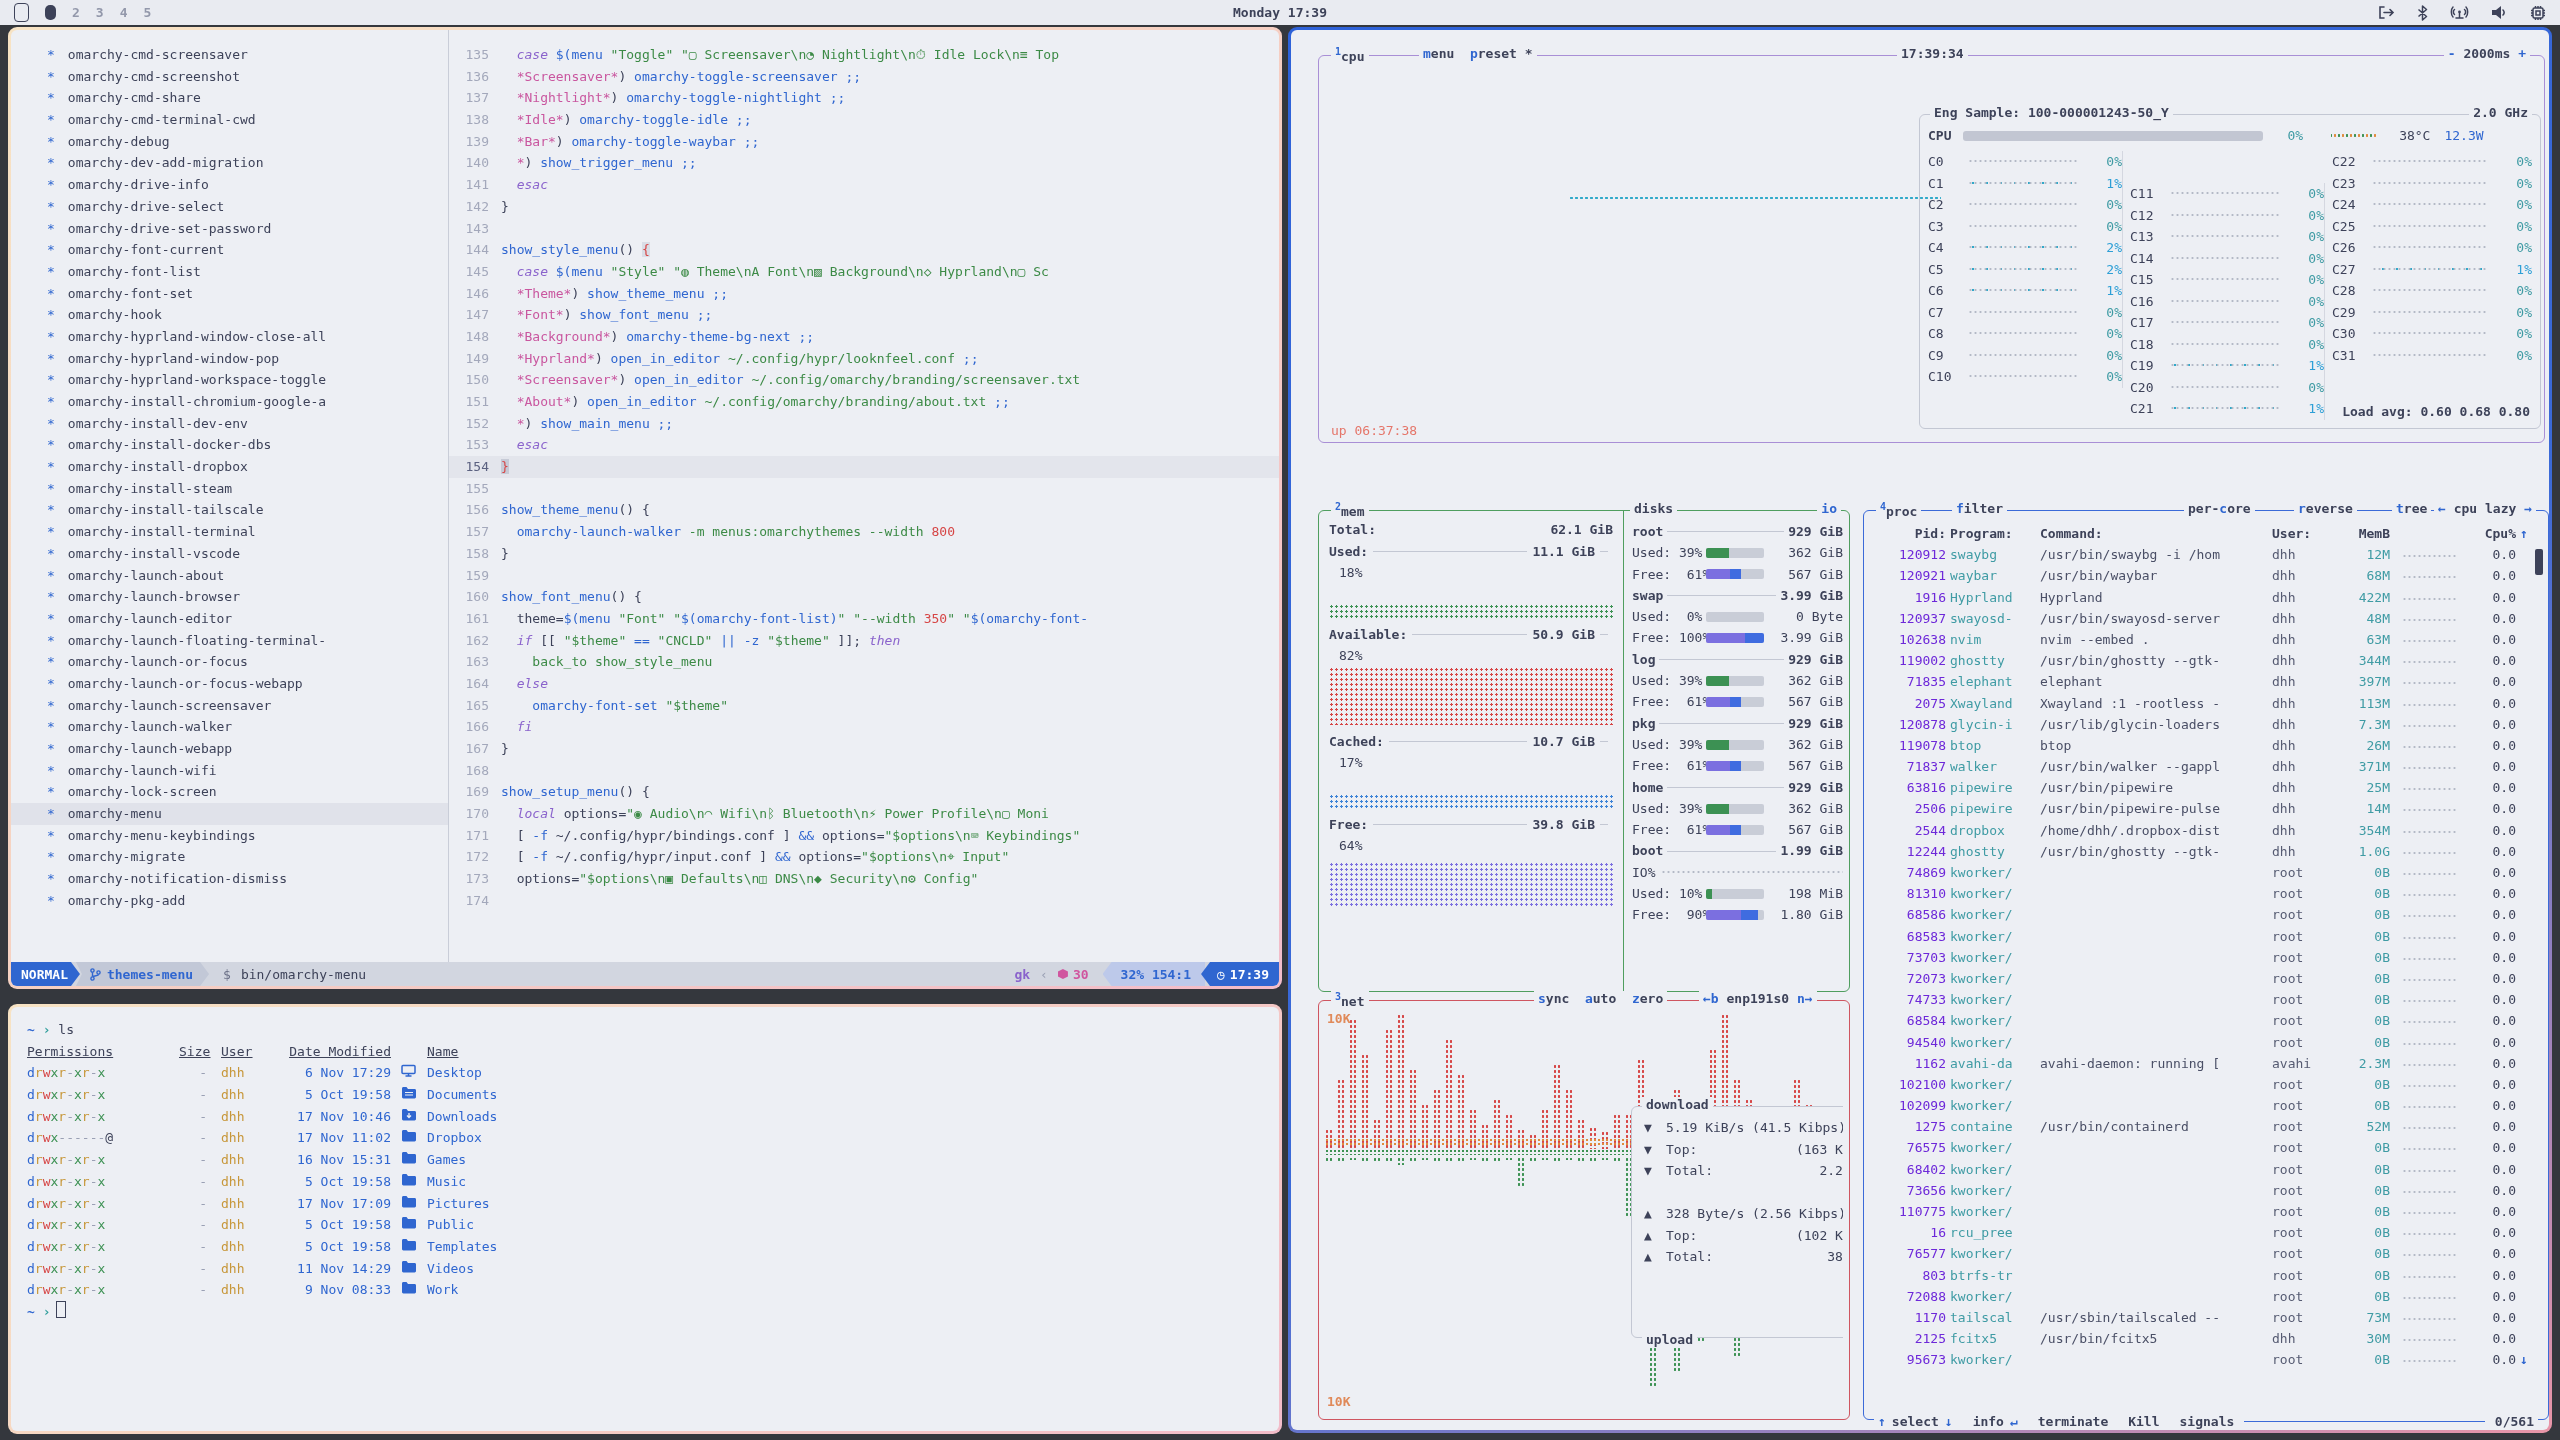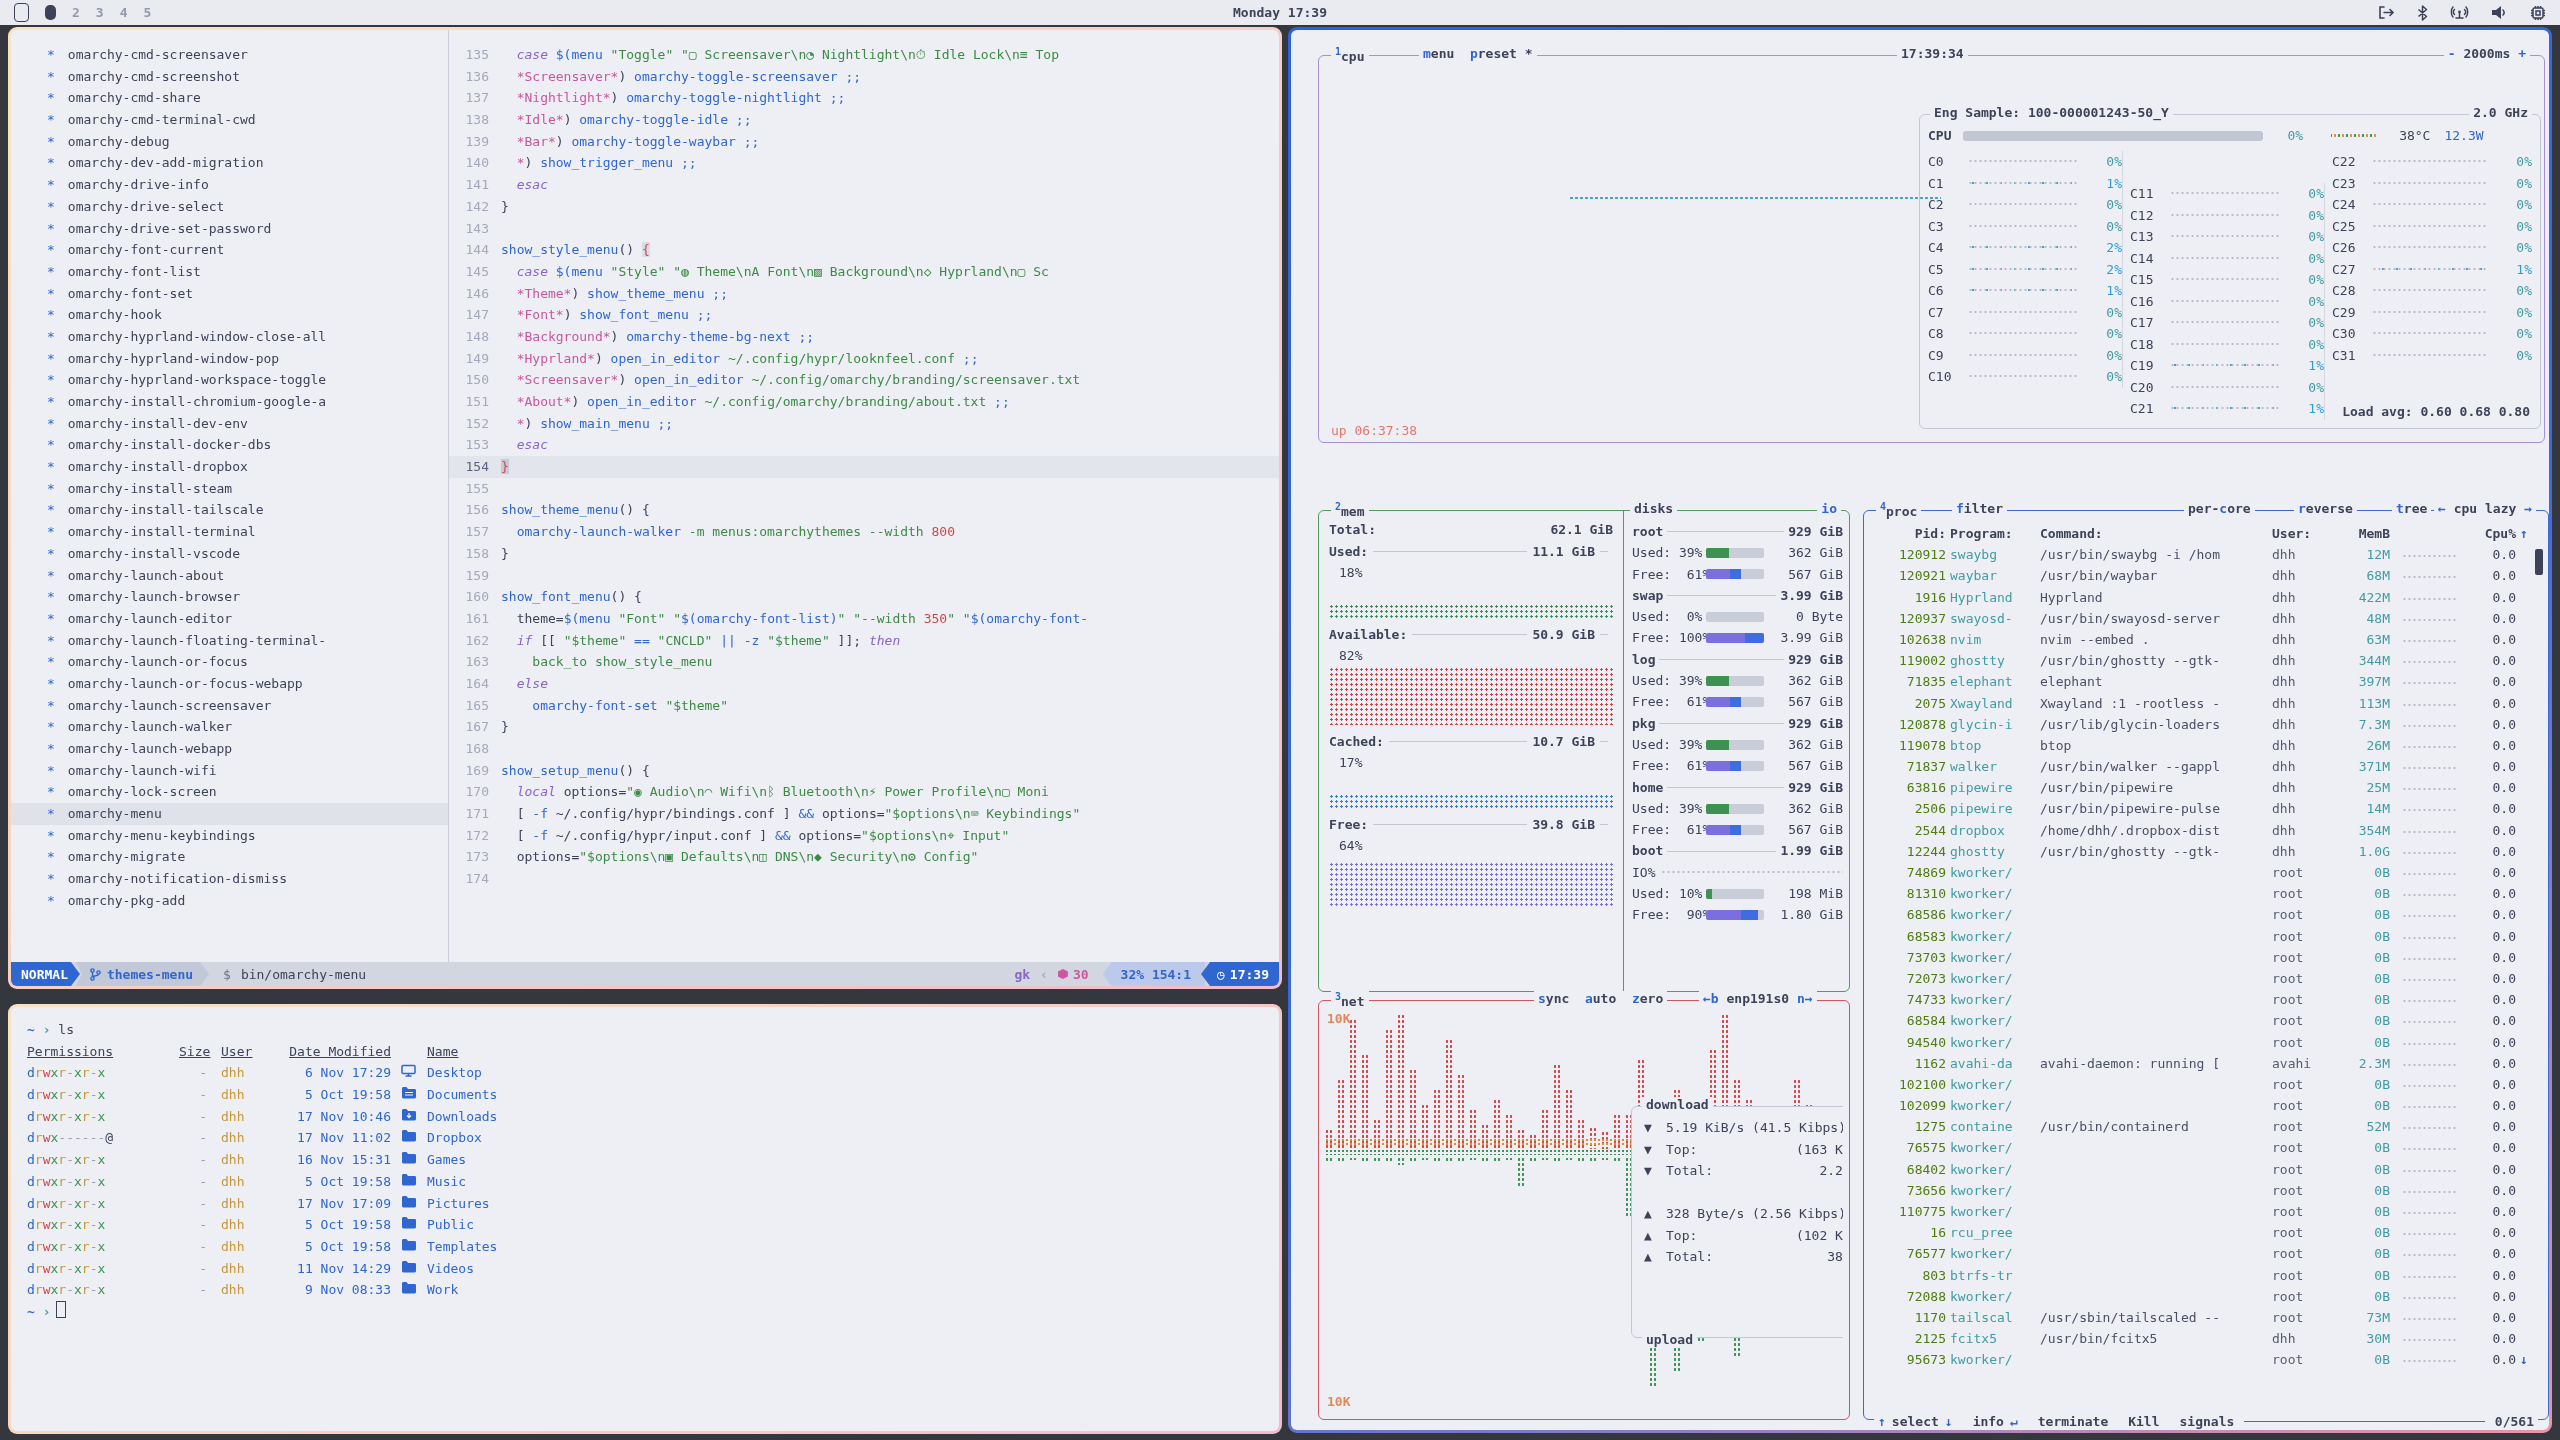--- a/index.html
+++ b/index.html
@@ -126,21 +126,21 @@
   .nhot{position:absolute;left:0;height:9px;background-image:radial-gradient(circle,#e08a3c 1.1px,transparent 1.3px);background-size:4px 4px;}
   .scale10k{position:absolute;color:#e08a5a;font-weight:bold;}
   .netbox{position:absolute;border:1.5px solid #c3c7d3;border-radius:6px;background:#edeff4;box-sizing:border-box;padding:10px 12px 0 12px;}
   .nb-row{display:flex;line-height:21.5px;height:21.5px;white-space:pre;}
   .nb-row .arr{width:22px;color:#3d4259;}
   .nb-row .k{color:#3d4259;}
   .nb-row .v{margin-left:auto;color:#3d4259;}
   
   .prow{display:grid;grid-template-columns:74px 86px 1fr 56px 58px 72px 46px 20px;column-gap:4px;
         line-height:21.2px;height:21.2px;white-space:pre;align-items:center;}
-  .prow .pid{text-align:right;color:#4d7c0f;}
+  .prow .pid{text-align:right;color:#6d28d9;}
   .prow .prog{color:#3f9ba4;}
   .prow .cmd{color:#4a4f66;overflow:hidden;}
   .prow .usr{color:#565b72;}
   .prow .memb{text-align:right;color:#3f9ba4;}
   .prow .pm{padding-left:8px;}
   .prow .cpu{text-align:right;color:#3d4259;}
   .phead{font-weight:bold;color:#3d4259;}
   .phead .memb,.phead .pid,.phead .cpu{color:#3d4259;}
   .proc-foot{display:flex;align-items:center;gap:6px;}
   .pf-line{flex:1;border-top:1.5px solid #3b6ad8;margin:0 4px;}
@@ -269,20 +269,21 @@
         <div class="code-row"><span class="lnum">156</span><span class="ltext"><span class="tok-f">show_theme_menu</span><span class="tok-d">() {</span></span></div>
         <div class="code-row"><span class="lnum">157</span><span class="ltext"><span class="tok-t">  </span><span class="tok-b">omarchy-launch-walker</span><span class="tok-s"> -m menus:omarchythemes --width </span><span class="tok-n">800</span></span></div>
         <div class="code-row"><span class="lnum">158</span><span class="ltext"><span class="tok-d">}</span></span></div>
         <div class="code-row"><span class="lnum">159</span><span class="ltext"></span></div>
         <div class="code-row"><span class="lnum">160</span><span class="ltext"><span class="tok-f">show_font_menu</span><span class="tok-d">() {</span></span></div>
         <div class="code-row"><span class="lnum">161</span><span class="ltext"><span class="tok-t">  theme=</span><span class="tok-o">$(</span><span class="tok-b">menu </span><span class="tok-s">"Font" "</span><span class="tok-o">$(</span><span class="tok-b">omarchy-font-list</span><span class="tok-o">)</span><span class="tok-s">" "--width </span><span class="tok-n">350</span><span class="tok-s">" "</span><span class="tok-o">$(</span><span class="tok-b">omarchy-font-</span></span></div>
         <div class="code-row"><span class="lnum">162</span><span class="ltext"><span class="tok-t">  </span><span class="tok-k">if </span><span class="tok-d">[[ </span><span class="tok-s">"$theme" </span><span class="tok-o">== </span><span class="tok-s">"CNCLD" </span><span class="tok-o">|| -z </span><span class="tok-s">"$theme" </span><span class="tok-d">]]; </span><span class="tok-k">then</span></span></div>
         <div class="code-row"><span class="lnum">163</span><span class="ltext"><span class="tok-t">    </span><span class="tok-s">back_to show_style_menu</span></span></div>
         <div class="code-row"><span class="lnum">164</span><span class="ltext"><span class="tok-t">  </span><span class="tok-k">else</span></span></div>
         <div class="code-row"><span class="lnum">165</span><span class="ltext"><span class="tok-t">    </span><span class="tok-b">omarchy-font-set </span><span class="tok-s">"$theme"</span></span></div>
+        <div class="code-row"><span class="lnum">166</span><span class="ltext"><span class="tok-t">  </span><span class="tok-k">fi</span></span></div>
         <div class="code-row"><span class="lnum">167</span><span class="ltext"><span class="tok-d">}</span></span></div>
         <div class="code-row"><span class="lnum">168</span><span class="ltext"></span></div>
         <div class="code-row"><span class="lnum">169</span><span class="ltext"><span class="tok-f">show_setup_menu</span><span class="tok-d">() {</span></span></div>
         <div class="code-row"><span class="lnum">170</span><span class="ltext"><span class="tok-t">  </span><span class="tok-k">local </span><span class="tok-t">options=</span><span class="tok-s">"◉ Audio\n◠ Wifi\nᛒ Bluetooth\n⚡ Power Profile\n▢ Moni</span></span></div>
         <div class="code-row"><span class="lnum">171</span><span class="ltext"><span class="tok-t">  [ </span><span class="tok-o">-f </span><span class="tok-t">~/.config/hypr/bindings.conf ] </span><span class="tok-o">&amp;&amp; </span><span class="tok-t">options=</span><span class="tok-s">"$options\n⌨ Keybindings"</span></span></div>
         <div class="code-row"><span class="lnum">172</span><span class="ltext"><span class="tok-t">  [ </span><span class="tok-o">-f </span><span class="tok-t">~/.config/hypr/input.conf ] </span><span class="tok-o">&amp;&amp; </span><span class="tok-t">options=</span><span class="tok-s">"$options\n⌖ Input"</span></span></div>
         <div class="code-row"><span class="lnum">173</span><span class="ltext"><span class="tok-t">  options=</span><span class="tok-s">"$options\n▣ Defaults\n◫ DNS\n◆ Security\n⚙ Config"</span></span></div>
         <div class="code-row"><span class="lnum">174</span><span class="ltext"></span></div>
       </div>
     <div class="statusline">

